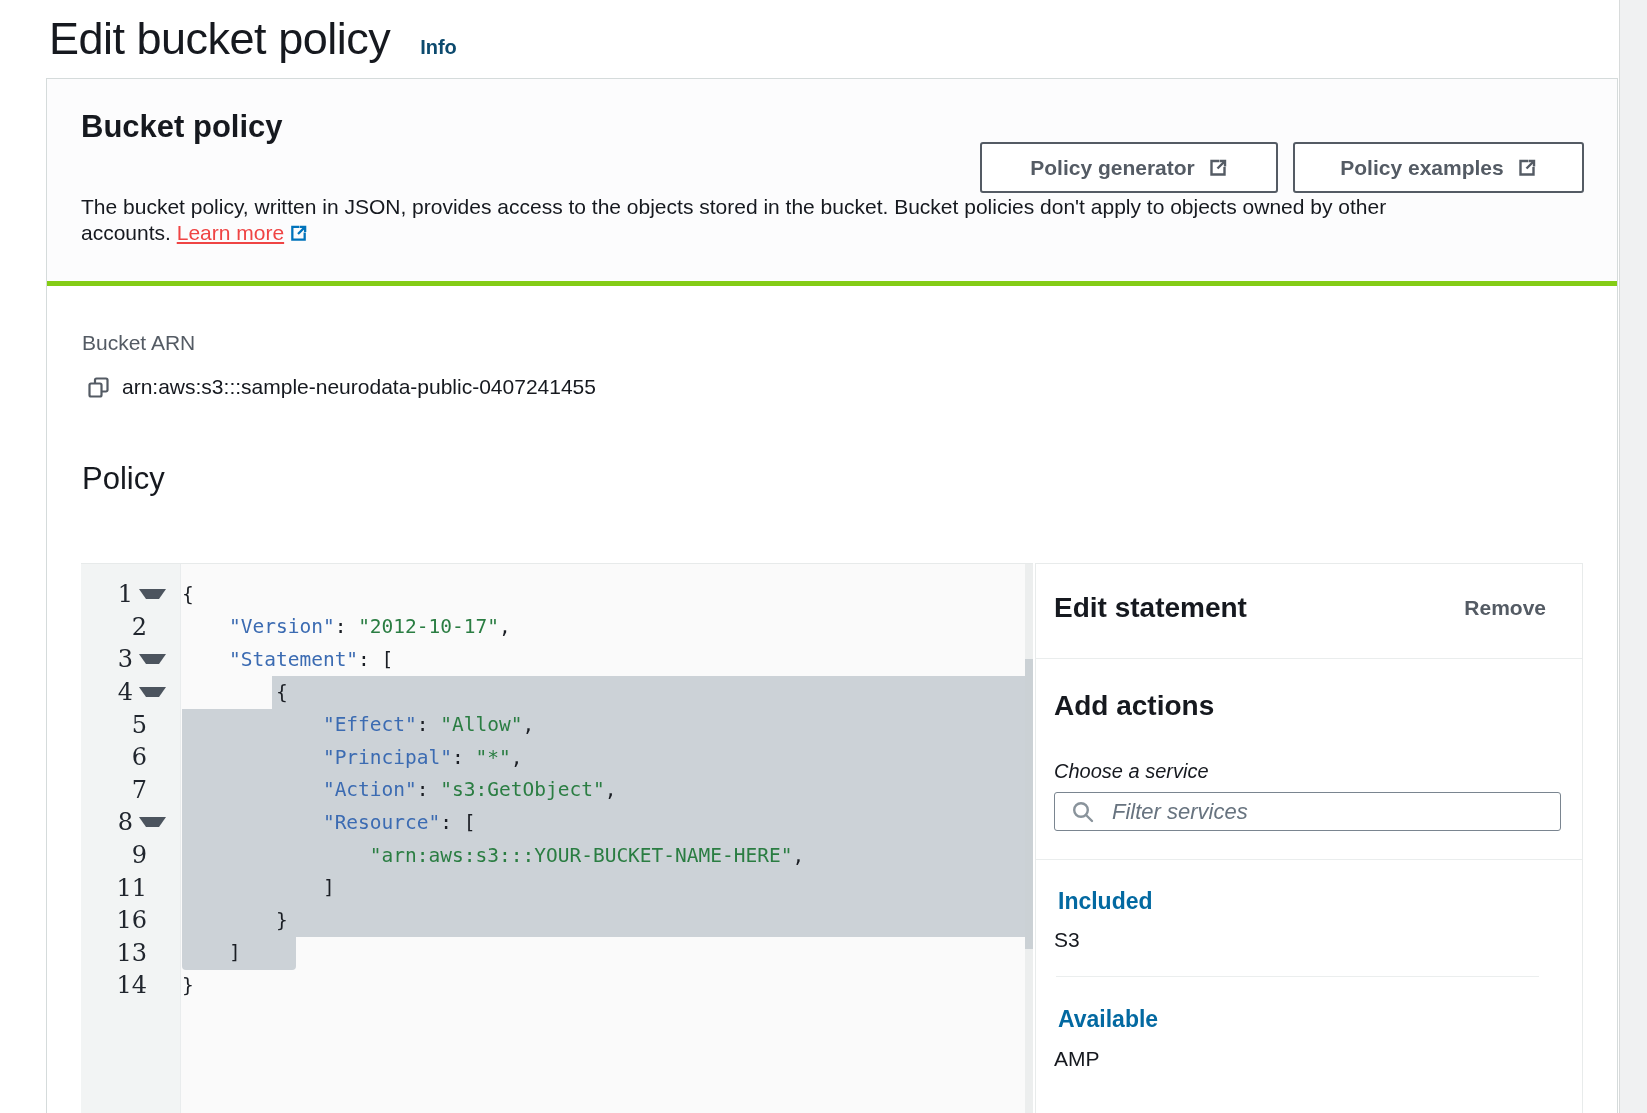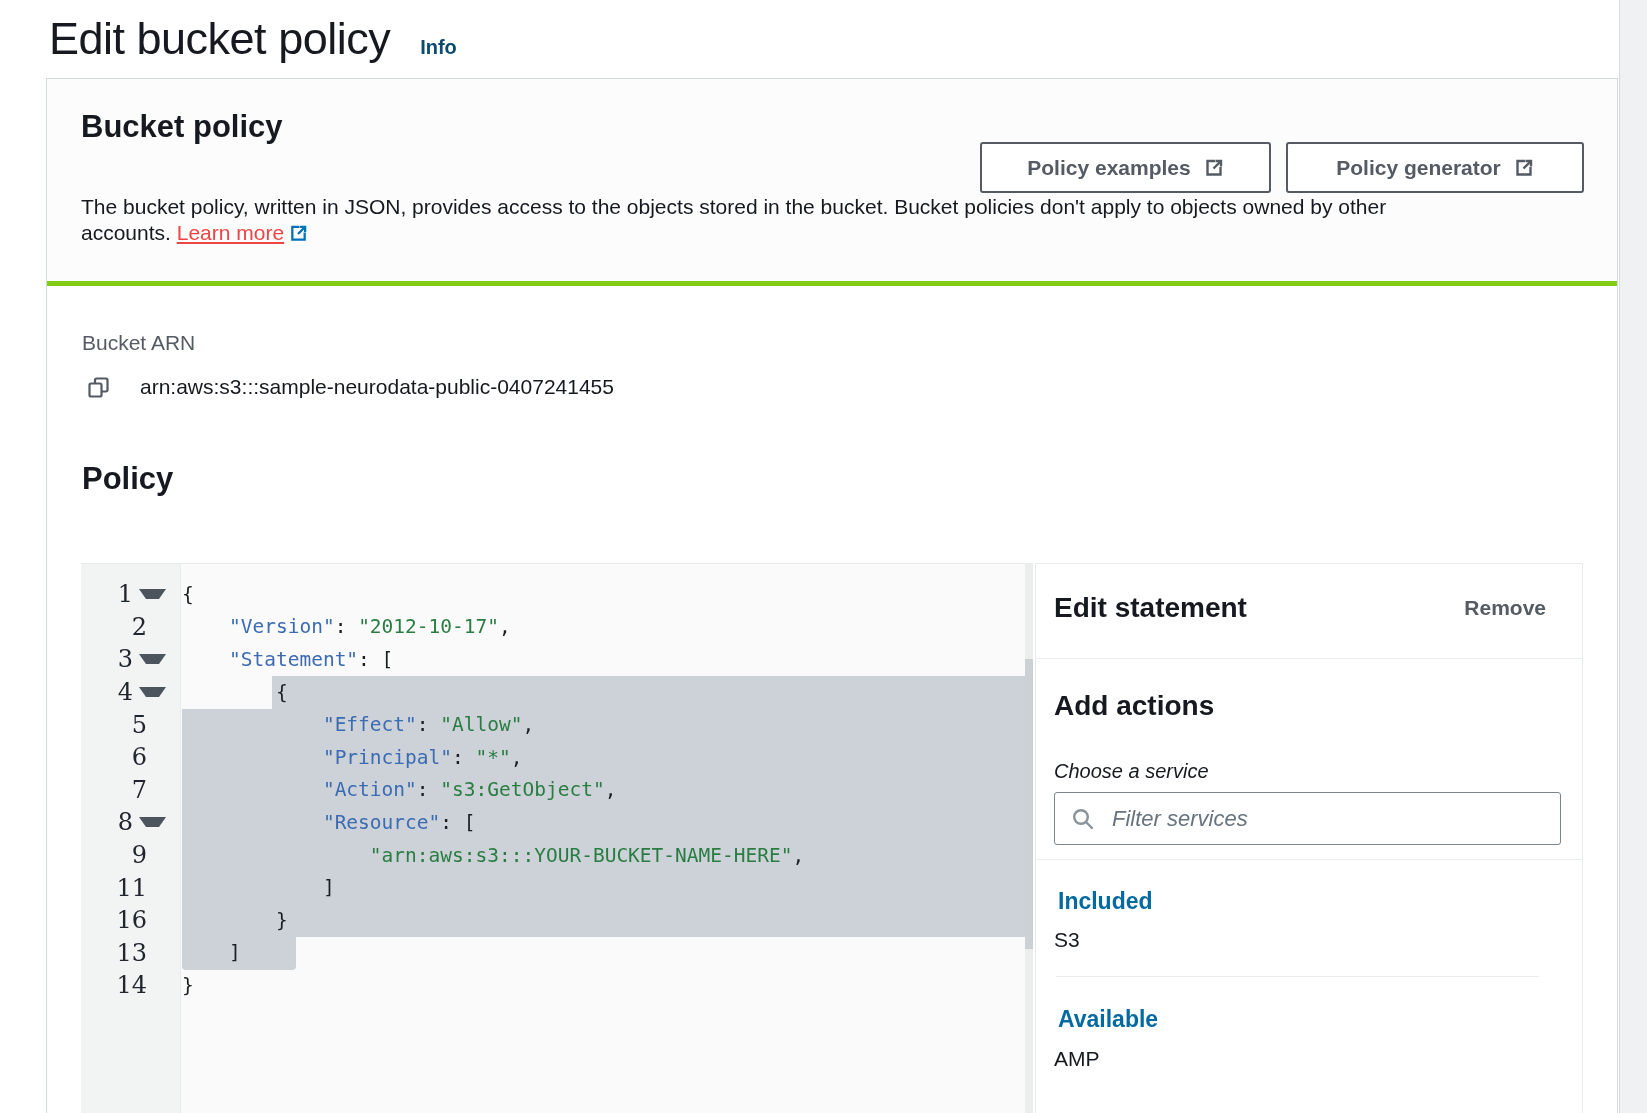--- a/index.html
+++ b/index.html
@@ -21,24 +21,24 @@
        display:flex;align-items:center;justify-content:center;gap:13px;
        font-size:21px;font-weight:700;color:#545b64;cursor:pointer;padding:0 26px;}
   .btn.b1{width:291px;} .btn.b2{width:298px;}
   .ext-icon{width:20px;height:20px;flex:0 0 auto;}
   .card-desc{position:absolute;left:34px;top:115px;width:1392px;font-size:21px;line-height:26px;color:#16191f;}
   .learn-link{color:#ef4444;text-decoration:underline;cursor:pointer;white-space:nowrap;}
   .learn-link .ext-icon-sm{width:19px;height:19px;vertical-align:-3px;margin-left:5px;}
 
   
   .arn-label{position:absolute;left:35px;top:252px;font-size:21px;color:#545b64;}
-  .arn-row{position:absolute;left:40px;top:296px;display:flex;align-items:center;gap:30px;}
+  .arn-row{position:absolute;left:40px;top:296px;display:flex;align-items:center;gap:12px;}
   .copy-icon{width:23px;height:23px;}
   .arn-value{font-size:21px;color:#16191f;}
-  .policy-heading{position:absolute;left:35px;top:382px;font-size:31px;font-weight:700;color:#16191f;}
+  .policy-heading{position:absolute;left:35px;top:382px;font-size:31px;font-weight:400;color:#16191f;}
 
   
   .editor{position:absolute;left:81px;top:563px;width:952px;height:550px;background:#fafafa;
           border-top:1px solid #e7eaea;box-sizing:border-box;overflow:hidden;}
   .gutter-bg{position:absolute;left:0;top:0;width:99px;height:100%;background:#f2f4f4;border-right:1px solid #e9eced;}
   .sel{position:absolute;background:#ccd2d7;z-index:1;}
   .sel.a{left:191px;top:112px;width:753px;height:33px;}
   .sel.b{left:101px;top:145px;width:843px;height:228px;}
   .sel.c{left:101px;top:373px;width:114px;height:33px;border-radius:0 0 4px 4px;}
   .code-rows{position:absolute;left:0;top:0;right:0;padding-top:14px;z-index:2;}
@@ -62,21 +62,21 @@
   
   .panel{position:absolute;left:1035px;top:563px;width:548px;height:550px;background:#ffffff;
          border:1px solid #e8ebeb;border-bottom:none;box-sizing:border-box;}
   .p-title{position:absolute;left:18px;top:28px;font-size:28px;font-weight:700;color:#16191f;}
   .p-remove{position:absolute;right:36px;top:32px;font-size:21px;font-weight:700;color:#545b64;cursor:pointer;}
   .p-div{position:absolute;left:0;right:0;height:1px;background:#eaeded;}
   .p-div.d1{top:94px;} .p-div.d2{top:295px;}
   .p-div.d3{top:412px;left:20px;right:43px;background:#ebeeee;}
   .p-add{position:absolute;left:18px;top:126px;font-size:28px;font-weight:700;color:#16191f;}
   .p-choose{position:absolute;left:18px;top:196px;font-size:20px;color:#16191f;font-style:italic;}
-  .p-input{position:absolute;left:18px;top:228px;width:507px;height:53px;box-sizing:border-box;
+  .p-input{position:absolute;left:18px;top:228px;width:507px;height:39px;box-sizing:border-box;
            border:1px solid #7a8590;border-radius:3px;background:#ffffff;
            display:flex;align-items:center;gap:15px;padding:0 16px;}
   .p-input input{border:none;outline:none;flex:1;font-family:"Liberation Sans",sans-serif;
            font-size:22px;font-style:italic;color:#424c55;background:transparent;}
   .p-input input::placeholder{color:#67737f;font-style:italic;}
   .search-icon{width:24px;height:24px;flex:0 0 auto;}
   .p-group-heading{position:absolute;left:22px;font-size:23px;font-weight:700;color:#0369a1;}
   .gh-included{top:324px;} .gh-available{top:442px;}
   .p-list{position:absolute;left:18px;font-size:21px;color:#16191f;}
   .list-included{top:364px;} .list-available{top:483px;}
@@ -93,30 +93,30 @@
   <div class="page-header">
     <span class="page-title">Edit bucket policy</span>
     <span class="info-link">Info</span>
   </div>
 
   <div class="card">
     <div class="card-header">
       <div class="card-heading">Bucket policy</div>
 
       <div class="hdr-buttons">
-        <div class="btn b1">
-          <span>Policy examples</span>
+        <div class="btn b2">
+          <span>Policy generator</span>
           <svg class="ext-icon" viewBox="0 0 20 20">
             <path d="M11 3 H3.5 V16.5 H16.5 V9" fill="none" stroke="#545b64" stroke-width="2.4"></path>
             <path d="M9.5 10.5 L17 3" fill="none" stroke="#545b64" stroke-width="2.4"></path>
             <path d="M11.5 3 H17 V8.5" fill="none" stroke="#545b64" stroke-width="2.4"></path>
           </svg>
         </div>
-        <div class="btn b2">
-          <span>Policy generator</span>
+        <div class="btn b1">
+          <span>Policy examples</span>
           <svg class="ext-icon" viewBox="0 0 20 20">
             <path d="M11 3 H3.5 V16.5 H16.5 V9" fill="none" stroke="#545b64" stroke-width="2.4"></path>
             <path d="M9.5 10.5 L17 3" fill="none" stroke="#545b64" stroke-width="2.4"></path>
             <path d="M11.5 3 H17 V8.5" fill="none" stroke="#545b64" stroke-width="2.4"></path>
           </svg>
         </div>
       </div>
 
       <div class="card-desc"><span>The bucket policy, written in JSON, provides access to the objects stored in the bucket. Bucket policies don't apply to objects owned by other accounts.</span>
         <span class="learn-link"><span>Learn more</span><svg class="ext-icon-sm" viewBox="0 0 20 20">

